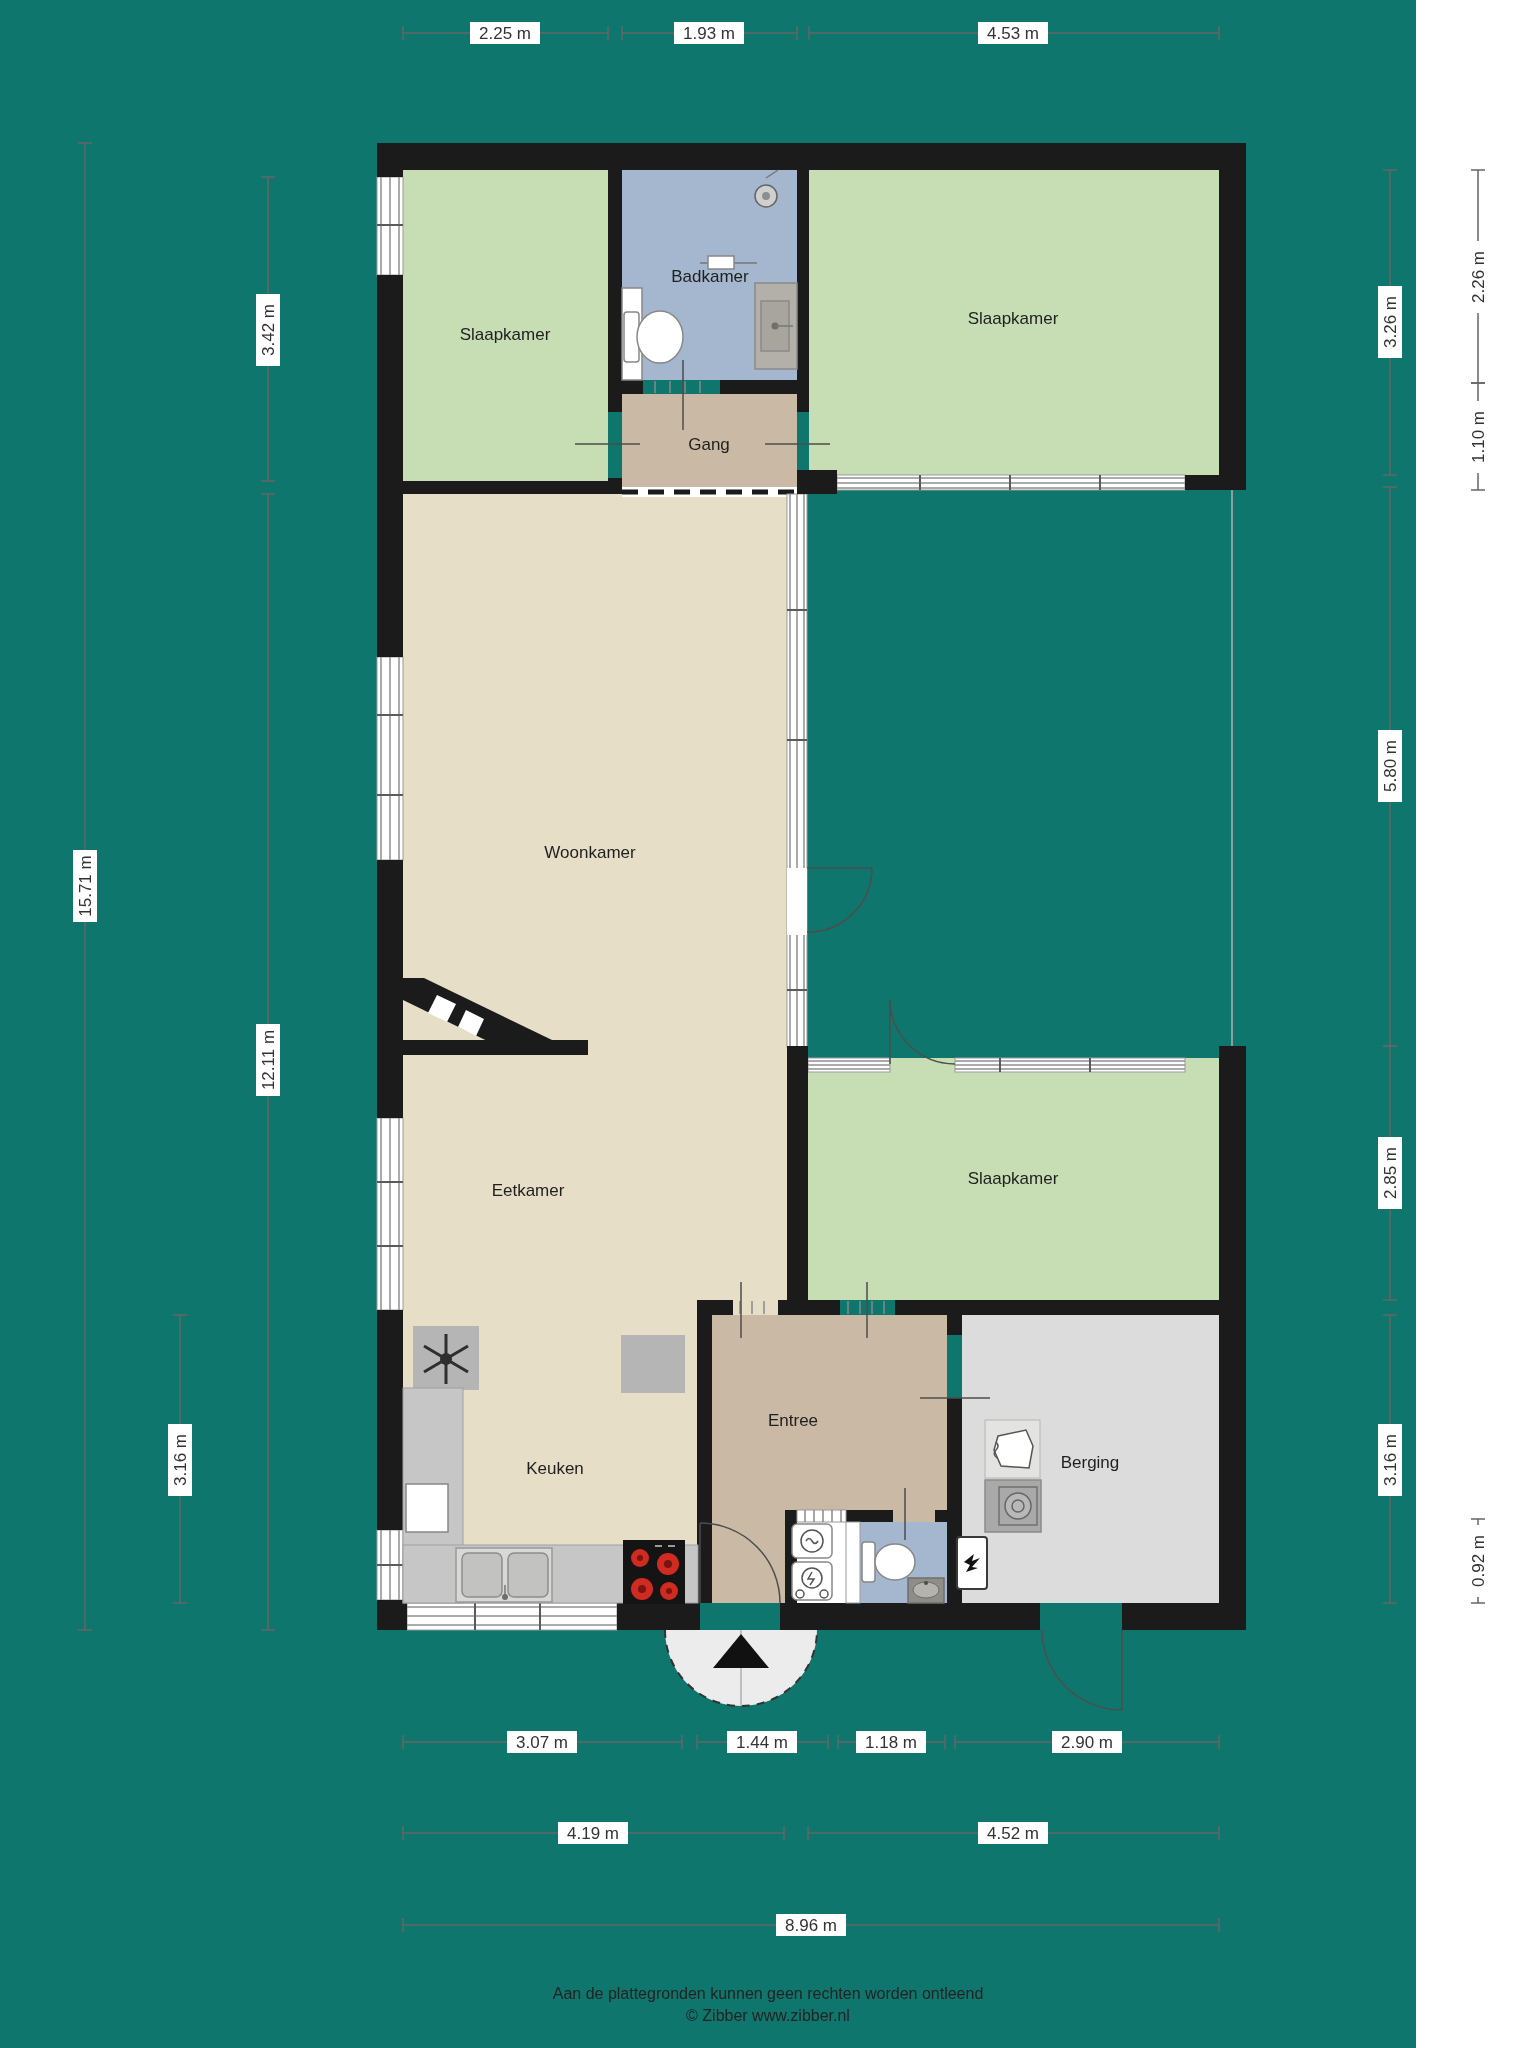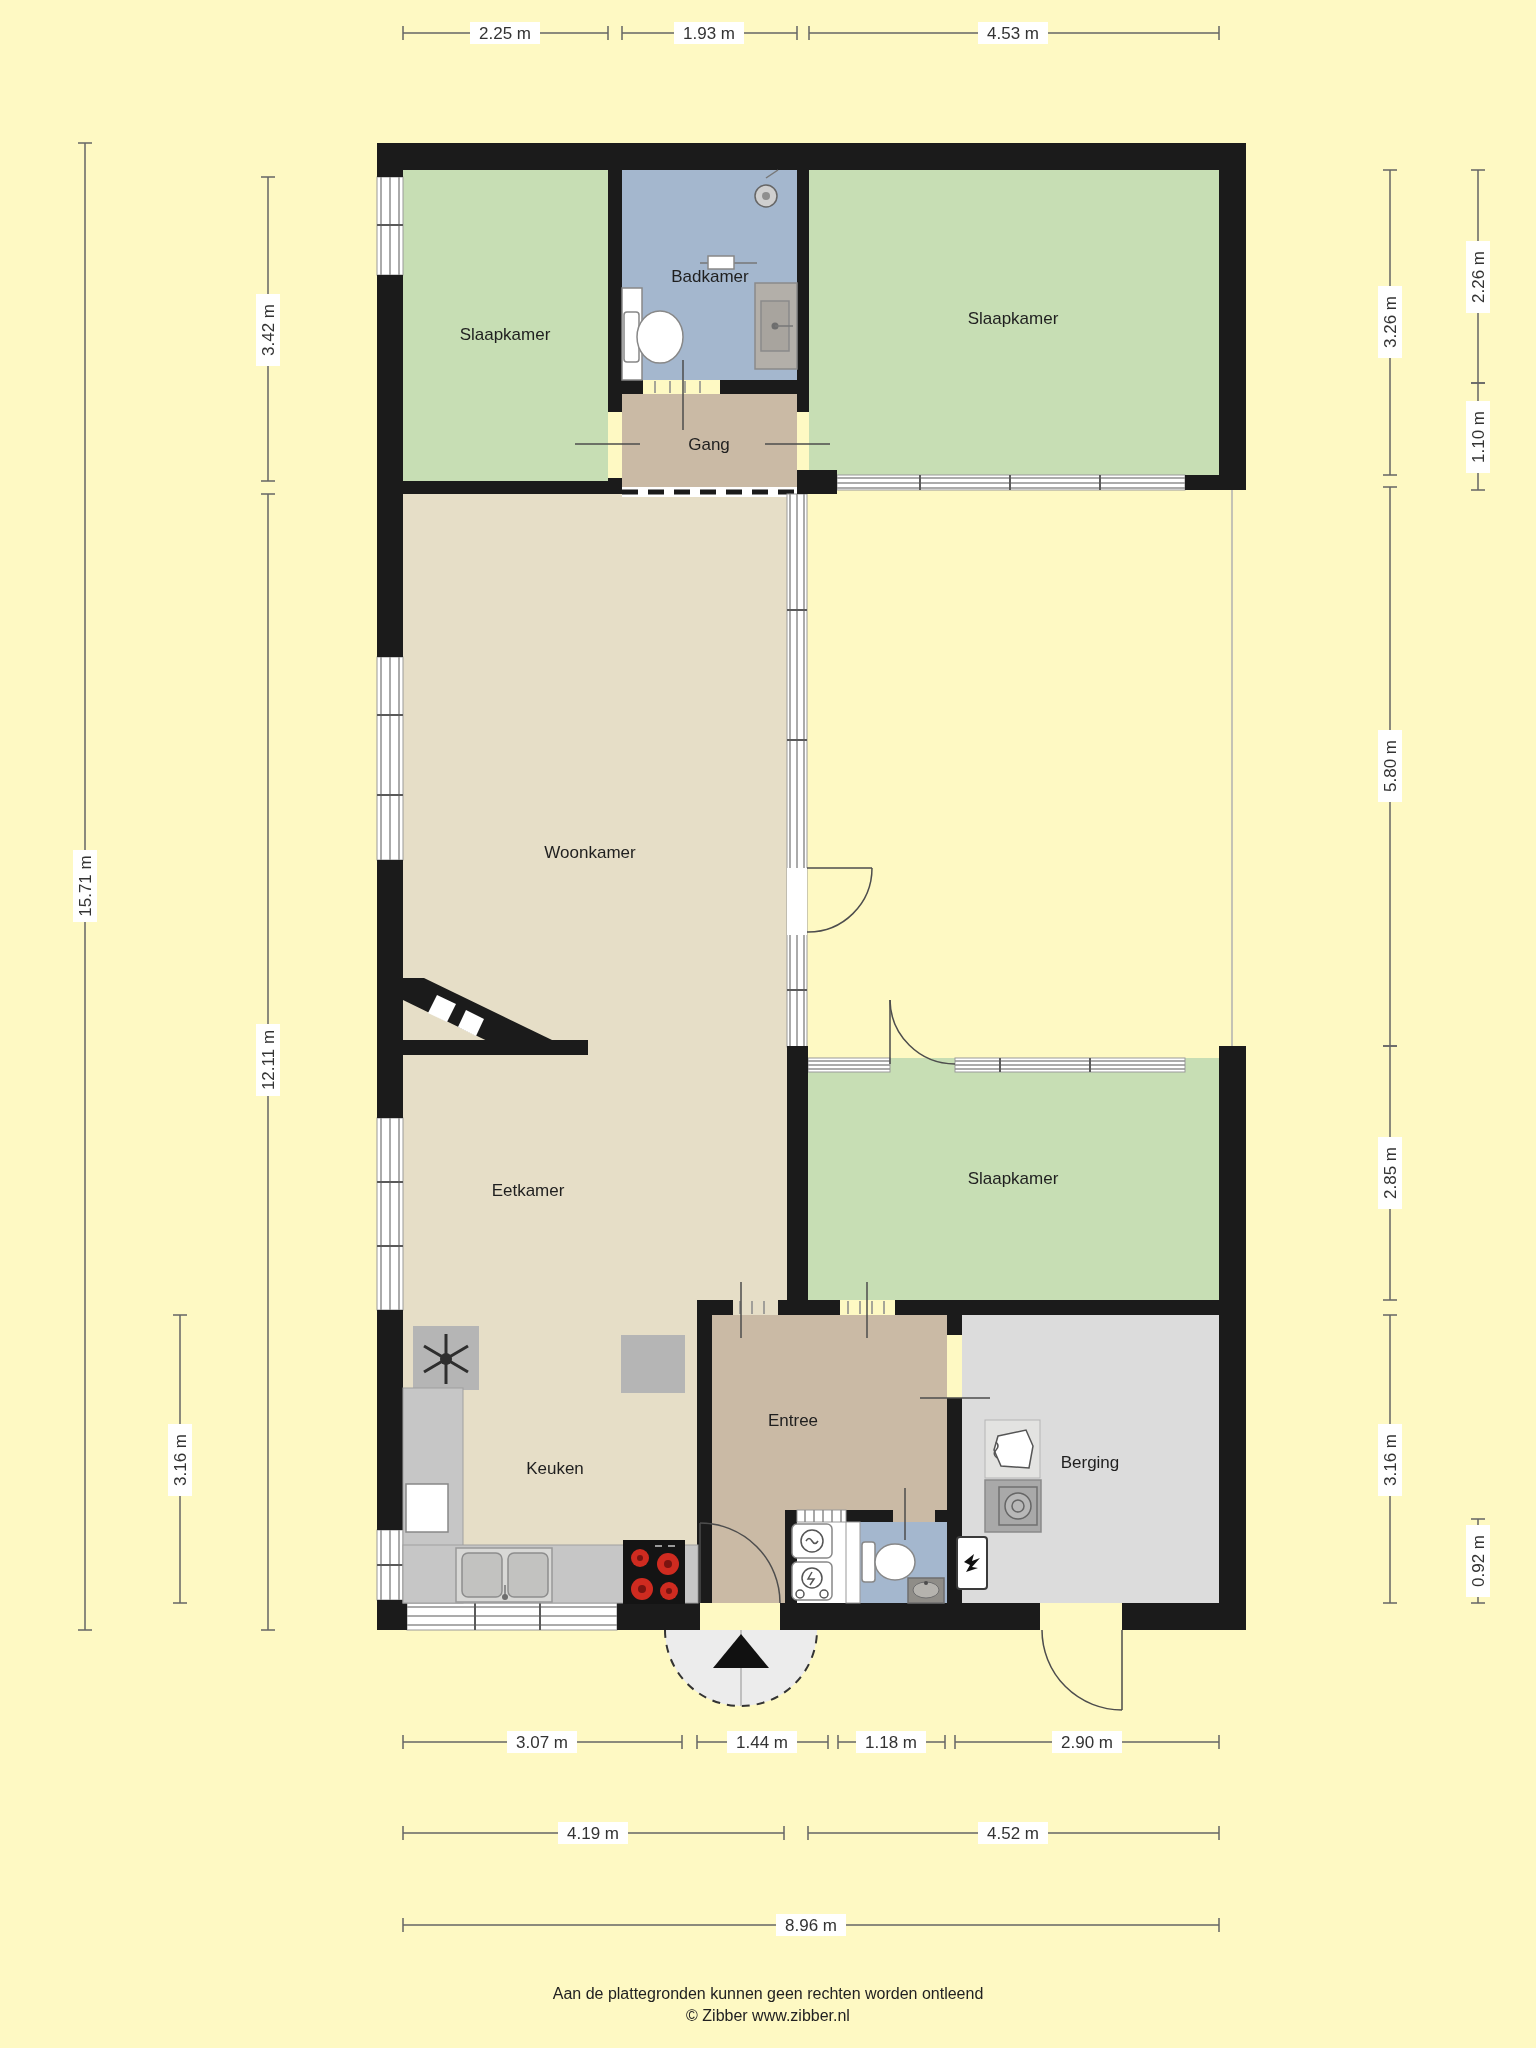--- a/index.html
+++ b/index.html
@@ -1,17 +1,17 @@
 <!DOCTYPE html>
 <html><head>
 <meta charset="utf-8">
 <style>
   html,body{margin:0;padding:0;background:#ffffff;}
   body{font-family:"Liberation Sans",sans-serif;}
-  .stage{width:1536px;height:2048px;position:relative;background:#fef9c3;}
+  .stage{width:1416px;height:2048px;position:relative;background:#0f766e;}
   svg{display:block;}
   .winline{stroke:#8f8f8f;stroke-width:1.5;fill:none;}
   .winbox{fill:#ffffff;stroke:#9a9a9a;stroke-width:1;}
   .mull{stroke:#5a5a5a;stroke-width:2;}
   .door{stroke:#4d4d4d;stroke-width:1.5;fill:none;}
   .tick{stroke:#4d4d4d;stroke-width:1.5;}
   .thr{stroke:#8a8a8a;stroke-width:1.5;}
   .dim{stroke:#666;stroke-width:1.5;fill:none;}
   .dimtxt{font:17px "Liberation Sans",sans-serif;fill:#333;text-anchor:middle;}
   .room-label{font:17px "Liberation Sans",sans-serif;fill:#1f1f1f;text-anchor:middle;}

